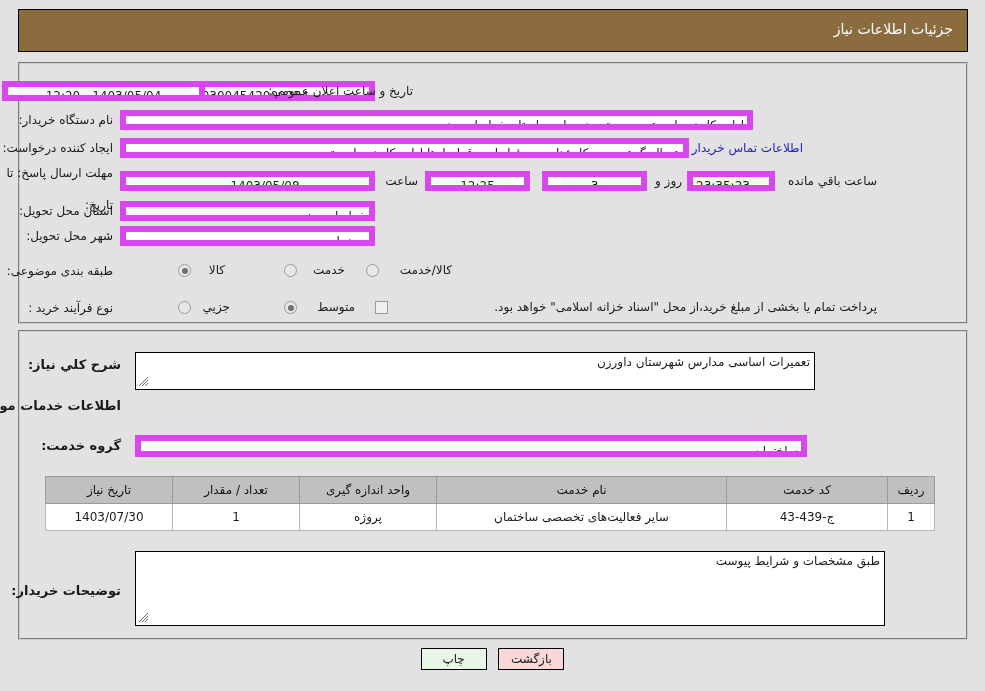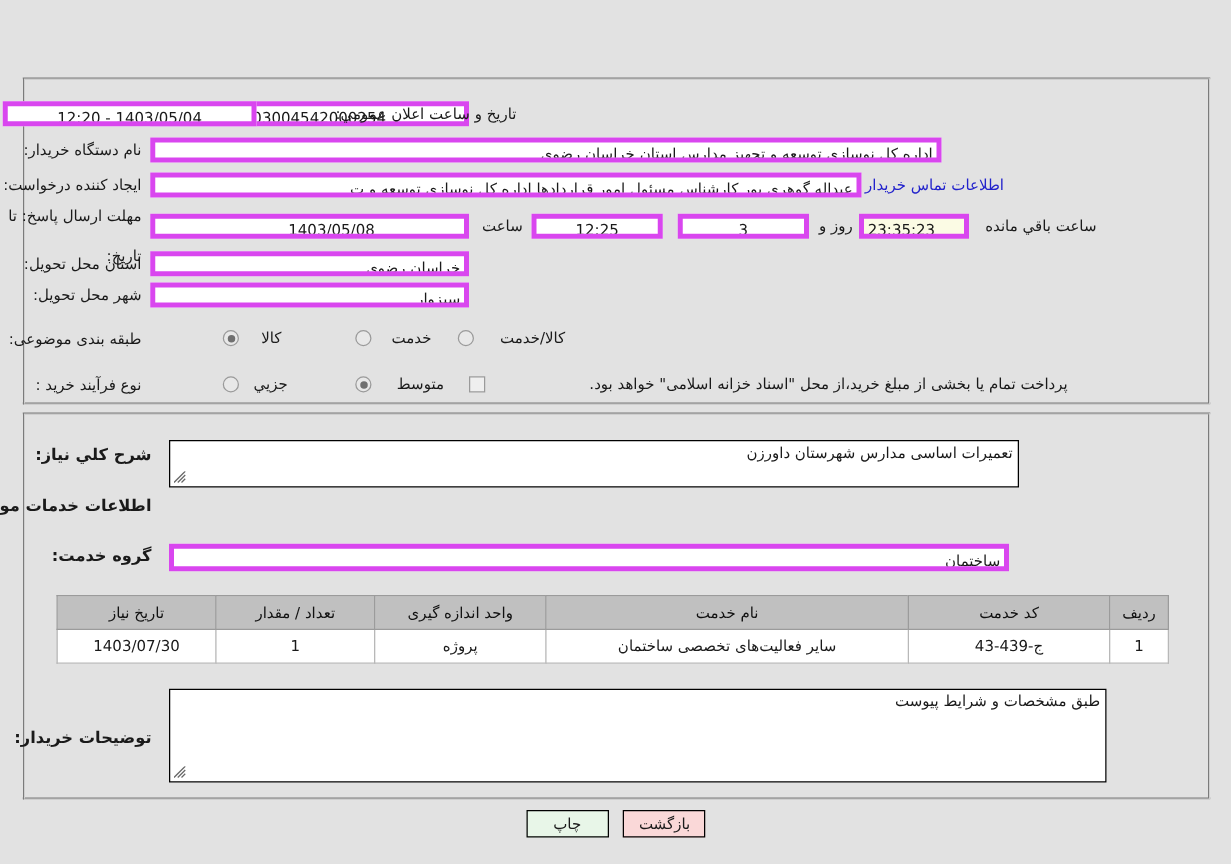--- a/index.html
+++ b/index.html
@@ -91,21 +91,21 @@
     position: absolute;
     white-space: nowrap;
     font-size: 12px;
     color: #1a1a1a;
     z-index: 3;
   }
   .lbl.bold { font-weight: bold; font-size: 13px; }
   .fld {
     position: absolute;
     background: #ffffff;
-    border: 4px solid #d946ef;
+    border: 6px solid #d946ef;
     box-sizing: border-box;
     height: 20px;
     line-height: 18px;
     font-size: 12px;
     color: #1a1a1a;
     padding: 0 3px;
     overflow: hidden;
     white-space: nowrap;
     z-index: 3;
     text-overflow: clip;
@@ -228,20 +228,23 @@
 <div id="page">
 
   <div id="watermark">
     <svg class="wm-shield" viewBox="0 0 60 78">
       <path d="M30 2 L57 13 L57 40 C57 58 44 70 30 76 C16 70 3 58 3 40 L3 13 Z" fill="none" stroke="rgba(214,150,155,0.45)" stroke-width="7"></path>
       <path d="M14 24 L24 50 L30 36 L36 50 L46 24" fill="none" stroke="rgba(214,150,155,0.45)" stroke-width="6" stroke-linejoin="round" stroke-linecap="round"></path>
     </svg>
     <div class="wm-text">ArtaTender.net</div>
   </div>
 
+  <div id="header-bar">
+    <span class="title">جزئیات اطلاعات نیاز</span>
+  </div>
 
   <div class="panel" id="panel-top"></div>
 
   <span class="lbl" style="right:872px; top:84px;">شماره نیاز:</span>
   <div class="fld num" style="right:610px; top:81px; width:255px;">1103004542000254</div>
 
   <span class="lbl" style="right:572px; top:84px;">تاریخ و ساعت اعلان عمومي:</span>
   <div class="fld center" style="right:780px; top:81px; width:203px; margin-right:0;">1403/05/04 - 12:20</div>
 
   <span class="lbl" style="right:872px; top:113px;">نام دستگاه خریدار:</span>
@@ -281,21 +284,21 @@
 
   <span class="lbl" style="right:872px; top:301px;">نوع فرآیند خرید :</span>
 
   <span class="radio" style="right:794px; top:301px;"></span>
   <span class="lbl" style="right:755px; top:300px;">جزیي</span>
 
   <span class="radio on" style="right:688px; top:301px;"></span>
   <span class="lbl" style="right:630px; top:300px;">متوسط</span>
 
   <span class="cbx" style="right:597px; top:301px;"></span>
-  <span class="lbl" style="right:131px; top:300px;">پرداخت تمام یا بخشی از مبلغ خرید،از محل "اسناد خزانه اسلامی" خواهد بود.</span>
+  <span class="lbl" style="right:108px; top:300px;">پرداخت تمام یا بخشی از مبلغ خرید،از محل "اسناد خزانه اسلامی" خواهد بود.</span>
 
   <div class="panel" id="panel-mid"></div>
 
   <span class="lbl bold" style="right:864px; top:357px;">شرح کلي نیاز:</span>
   <div class="ta" style="right:170px; top:352px; width:680px; height:38px;">
     <span>تعمیرات اساسی مدارس شهرستان داورزن</span>
     <svg class="grip" viewBox="0 0 10 10">
       <line x1="0" y1="9" x2="9" y2="0" stroke="#666" stroke-width="1"></line>
       <line x1="3" y1="9" x2="9" y2="3" stroke="#666" stroke-width="1"></line>
       <line x1="6" y1="9" x2="9" y2="6" stroke="#666" stroke-width="1"></line>

